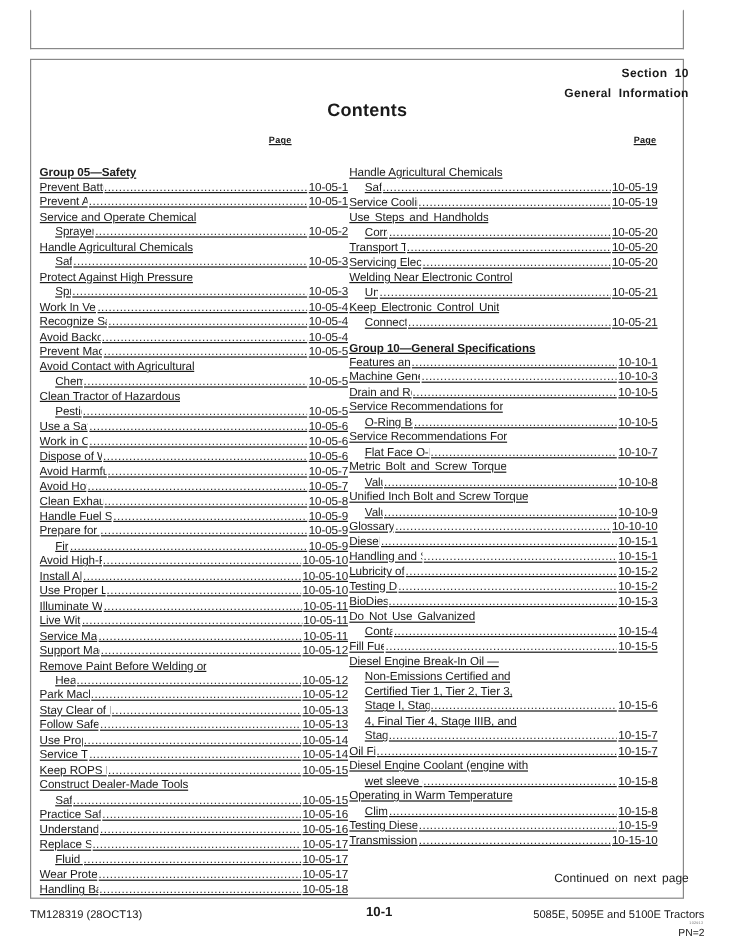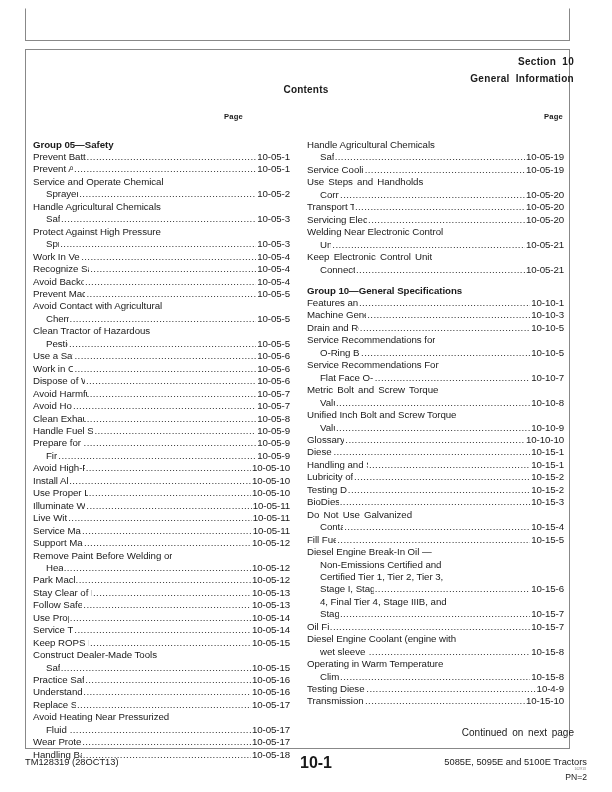--- a/index.html
+++ b/index.html
@@ -54,32 +54,33 @@
     word-spacing: 3px;
   }
 
   .contents-title {
     position: absolute;
     left: 0;
     right: 0;
     top: 84px;
     text-align: center;
     font-weight: bold;
-    font-size: 10px;
+    font-size: 15px;
     letter-spacing: 0.2px;
   }
 
   
   .cols {
     position: absolute;
     left: 33px;
     top: 112px;
     width: 532px;
     display: flex;
-    gap: 17px;
+    gap: 1px;
+    text-decoration: underline;
   }
   .col {
     width: 257px;
     flex: 0 0 257px;
   }
 
   .page-label {
     font-weight: bold;
     font-size: 7.6px;
     text-align: right;
@@ -148,21 +149,21 @@
     top: 757px;
     font-size: 9.3px;
   }
   .footer-center {
     position: absolute;
     left: 0;
     right: 0;
     top: 754px;
     text-align: center;
     font-weight: bold;
-    font-size: 16px;
+    font-size: 11px;
     padding-left: 20px;
   }
   .footer-right {
     position: absolute;
     right: 25px;
     top: 757px;
     text-align: right;
     font-size: 9.3px;
   }
   .footer-code {
@@ -402,23 +403,20 @@
       <div class="entry">
         <span class="etitle">Understand Signal Words</span>
         <span class="leader">........................................................................................................................</span>
         <span class="epage">10-05-16</span>
       </div>
       <div class="entry">
         <span class="etitle">Replace Safety Signs</span>
         <span class="leader">........................................................................................................................</span>
         <span class="epage">10-05-17</span>
       </div>
-      <div class="entry nolead">
-        <span class="etitle">Avoid Heating Near Pressurized</span>
-      </div>
       <div class="entry cont">
         <span class="etitle">Fluid Lines</span>
         <span class="leader">........................................................................................................................</span>
         <span class="epage">10-05-17</span>
       </div>
       <div class="entry">
         <span class="etitle">Wear Protective Clothing</span>
         <span class="leader">........................................................................................................................</span>
         <span class="epage">10-05-17</span>
       </div>
@@ -607,21 +605,21 @@
         <span class="etitle">Operating in Warm Temperature</span>
       </div>
       <div class="entry cont">
         <span class="etitle">Climates</span>
         <span class="leader">........................................................................................................................</span>
         <span class="epage">10-15-8</span>
       </div>
       <div class="entry">
         <span class="etitle">Testing Diesel Engine Coolant</span>
         <span class="leader">........................................................................................................................</span>
-        <span class="epage">10-4-9</span>
+        <span class="epage">10-15-9</span>
       </div>
       <div class="entry">
         <span class="etitle">Transmission and Hydraulic Oil</span>
         <span class="leader">........................................................................................................................</span>
         <span class="epage">10-15-10</span>
       </div>
     </div>
 </div>
 
 <div class="continued">Continued on next page</div>

